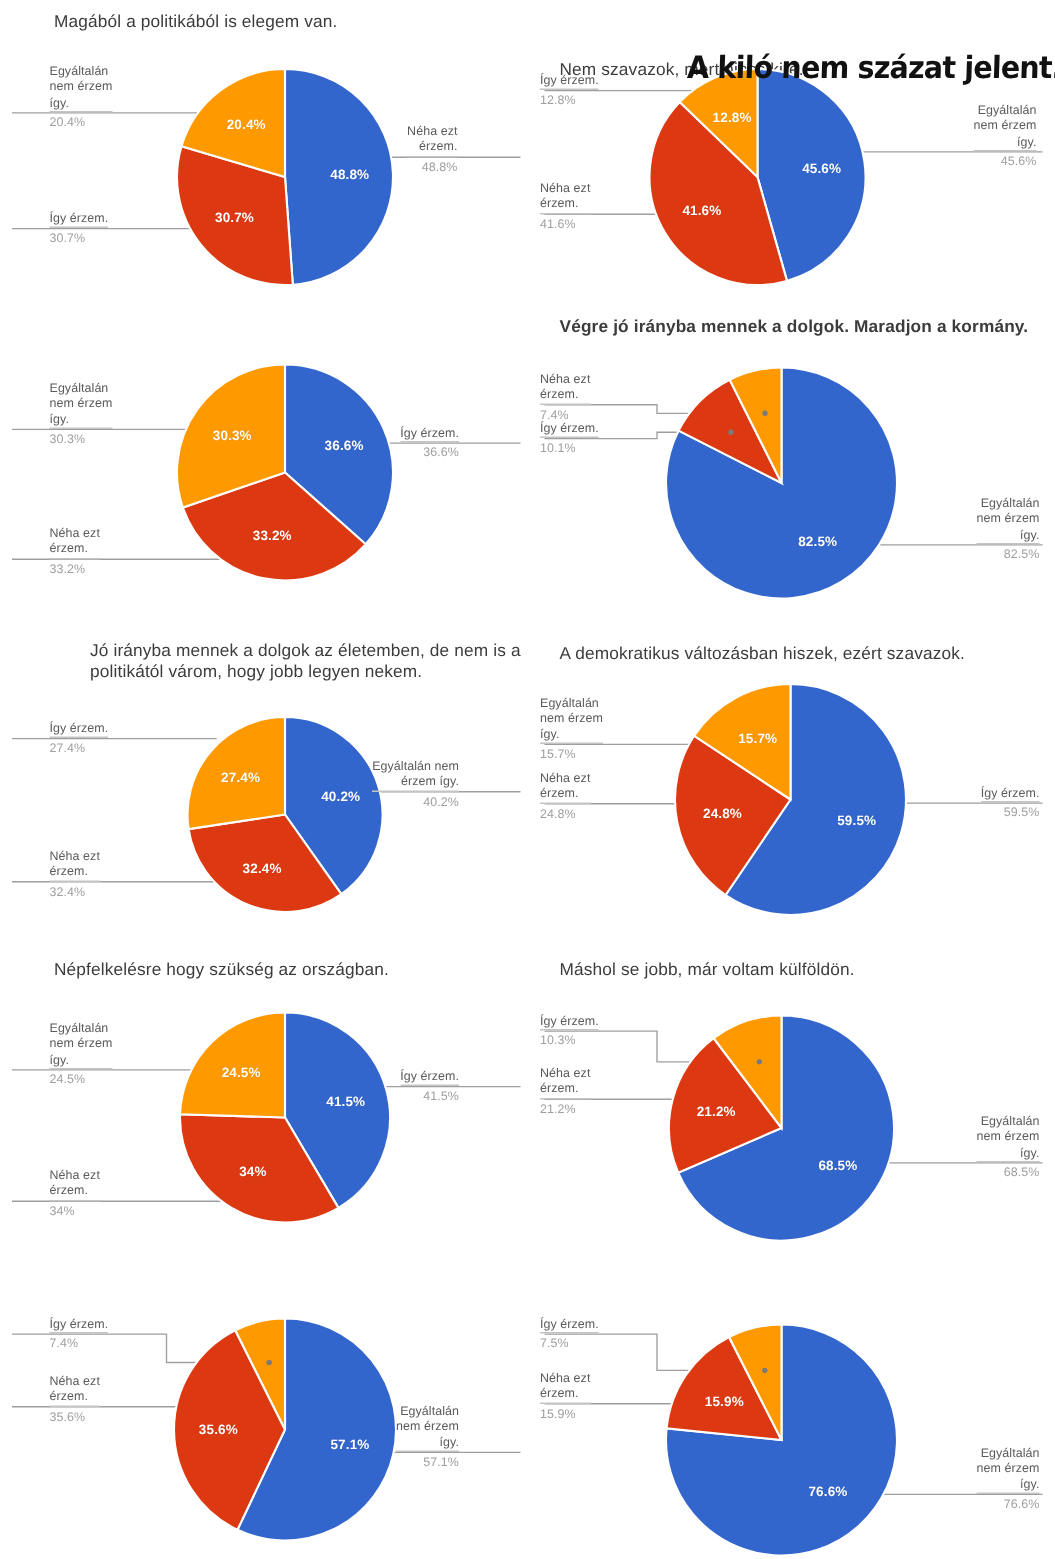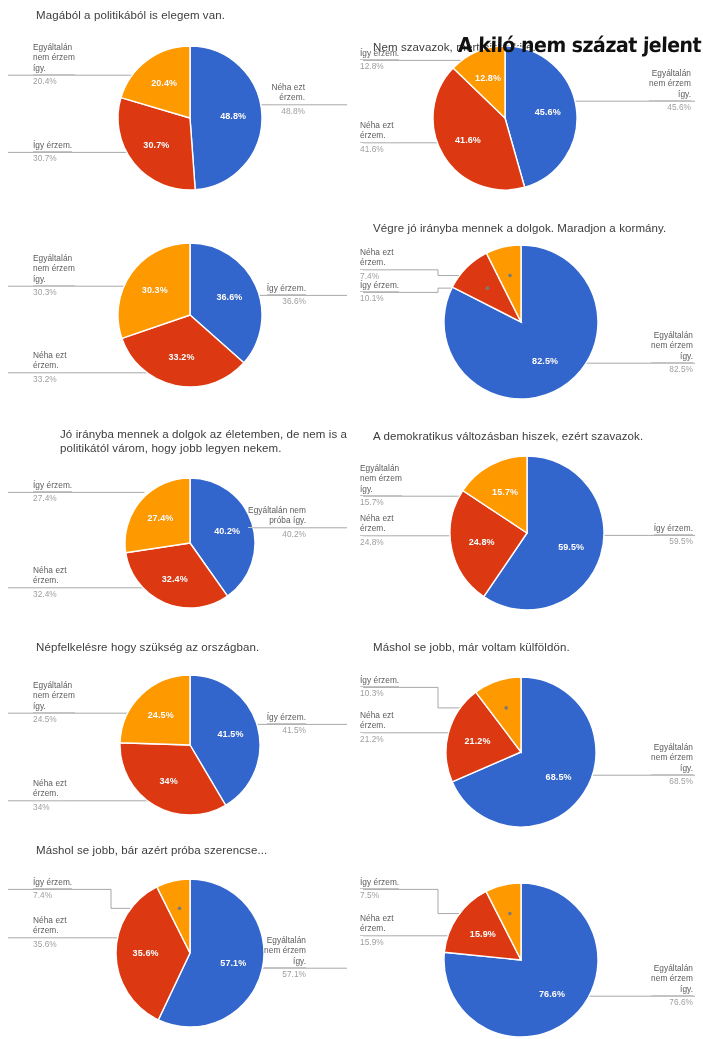--- a/index.html
+++ b/index.html
@@ -125,21 +125,21 @@
       <div class="slice-label" style="left: 181.514px; top: 152.358px;">33.2%</div>
       <div class="slice-label" style="left: 154.837px; top: 84.9047px;">30.3%</div>
       <div class="lab right" style="top: 78px; right: 49px;"><span>Így érzem.</span><span class="pct">36.6%</span></div>
       <div class="lab left" style="top: 145px; left: 33px;"><span>Néha ezt
 érzem.</span><span class="pct">33.2%</span></div>
       <div class="lab left" style="top: 48px; left: 33px;"><span>Egyáltalán
 nem érzem
 így.</span><span class="pct">30.3%</span></div>
     </div>
     <div class="chart-cell cell-right">
-      <div class="chart-title" style="top: 16px; left: 18px; width: 330px;">Végre jó irányba mennek a dolgok. Maradjon a kormány.</div>
+      <div class="chart-title" style="top: 6px; left: 18px; width: 330px; font-weight: bold;">Végre jó irányba mennek a dolgok. Maradjon a kormány.</div>
       <svg class="pie-svg" width="348" height="210">
         <path d="M 8 64.8 L 83 64.8 L 83 70.54427708571328 L 155.00120877045953 70.54427708571328" fill="none" stroke="#9e9e9e" stroke-width="0.9"></path>
         <path d="M 8 87.4 L 83 87.4 L 83 83.13683741021967 L 132.34894029279164 83.13683741021967" fill="none" stroke="#9e9e9e" stroke-width="0.9"></path>
         <path d="M 340 158.2 L 206.13943368987685 158.2" fill="none" stroke="#9e9e9e" stroke-width="0.9"></path>
         <path d="M 166 117 L 166 40 A 77 77 0 1 1 97.39249763749565 82.04273152005493 Z" fill="#3366CC" stroke="#ffffff" stroke-width="1.4"></path>
         <path d="M 166 117 L 97.39249763749565 82.04273152005493 A 77 77 0 0 1 131.47449236106746 48.1742103403527 Z" fill="#DC3912" stroke="#ffffff" stroke-width="1.4"></path>
         <path d="M 166 117 L 131.47449236106746 48.1742103403527 A 77 77 0 0 1 166 40 Z" fill="#FF9900" stroke="#ffffff" stroke-width="1.4"></path>
         <circle cx="132.34894029279164" cy="83.13683741021967" r="1.8" fill="#7a7a7a"></circle>
         <circle cx="155.00120877045953" cy="70.54427708571328" r="1.8" fill="#7a7a7a"></circle>
       </svg>
@@ -158,21 +158,21 @@
         <path d="M 8 172.8 L 158.73642699334908 172.8" fill="none" stroke="#9e9e9e" stroke-width="0.9"></path>
         <path d="M 347 112.8 L 243.16619431917155 112.8" fill="none" stroke="#9e9e9e" stroke-width="0.9"></path>
         <path d="M 190 128 L 190 63 A 65 65 0 0 1 227.5422257224474 181.06205129661697 Z" fill="#3366CC" stroke="#ffffff" stroke-width="1.4"></path>
         <path d="M 190 128 L 227.5422257224474 181.06205129661697 A 65 65 0 0 1 125.7376365920356 137.7646632928492 Z" fill="#DC3912" stroke="#ffffff" stroke-width="1.4"></path>
         <path d="M 190 128 L 125.7376365920356 137.7646632928492 A 65 65 0 0 1 190 63 Z" fill="#FF9900" stroke="#ffffff" stroke-width="1.4"></path>
       </svg>
       <div class="slice-label" style="left: 227.166px; top: 116.182px;">40.2%</div>
       <div class="slice-label" style="left: 174.736px; top: 163.889px;">32.4%</div>
       <div class="slice-label" style="left: 160.424px; top: 102.578px;">27.4%</div>
       <div class="lab right" style="top: 90px; right: 49px;"><span>Egyáltalán nem
-próba így.</span><span class="pct">40.2%</span></div>
+érzem így.</span><span class="pct">40.2%</span></div>
       <div class="lab left" style="top: 150px; left: 33px;"><span>Néha ezt
 érzem.</span><span class="pct">32.4%</span></div>
       <div class="lab left" style="top: 65px; left: 33px;"><span>Így érzem.</span><span class="pct">27.4%</span></div>
     </div>
     <div class="chart-cell cell-right">
       <div class="chart-title" style="top: 14px; left: 18px; width: 330px;">A demokratikus változásban hiszek, ezért szavazok.</div>
       <svg class="pie-svg" width="348" height="210">
         <path d="M 8 81.2 L 134.1255287161512 81.2" fill="none" stroke="#9e9e9e" stroke-width="0.9"></path>
         <path d="M 8 120.8 L 110.67361809411796 120.8" fill="none" stroke="#9e9e9e" stroke-width="0.9"></path>
         <path d="M 340 120.4 L 232.15763728368285 120.4" fill="none" stroke="#9e9e9e" stroke-width="0.9"></path>
@@ -224,21 +224,20 @@
       <div class="slice-label" style="left: 203.611px; top: 146.706px;">68.5%</div>
       <div class="slice-label" style="left: 122.485px; top: 110.535px;">21.2%</div>
       <div class="lab right" style="top: 112px; right: 10px;"><span>Egyáltalán
 nem érzem
 így.</span><span class="pct">68.5%</span></div>
       <div class="lab left" style="top: 80px; left: 5px;"><span>Néha ezt
 érzem.</span><span class="pct">21.2%</span></div>
       <div class="lab left" style="top: 45px; left: 5px;"><span>Így érzem.</span><span class="pct">10.3%</span></div>
     </div>
     <div class="chart-cell">
-      <div class="chart-title" style="top: 8px; left: 36px; width: 300px;">Máshol se jobb, bár azért próba szerencse...</div>
       <svg class="pie-svg" width="355" height="210">
         <path d="M 8 54.4 L 111 54.4 L 111 73.35178662212303 L 179.44010217077985 73.35178662212303" fill="none" stroke="#9e9e9e" stroke-width="0.9"></path>
         <path d="M 8 102.8 L 129.60267865194615 102.8" fill="none" stroke="#9e9e9e" stroke-width="0.9"></path>
         <path d="M 347 133.2 L 249.31759377106283 133.2" fill="none" stroke="#9e9e9e" stroke-width="0.9"></path>
         <path d="M 190 118 L 190 44 A 74 74 0 1 1 158.31172519411174 184.87191667528685 Z" fill="#3366CC" stroke="#ffffff" stroke-width="1.4"></path>
         <path d="M 190 118 L 158.31172519411174 184.87191667528685 A 74 74 0 0 1 156.85036901822417 51.84032976372926 Z" fill="#DC3912" stroke="#ffffff" stroke-width="1.4"></path>
         <path d="M 190 118 L 156.85036901822417 51.84032976372926 A 74 74 0 0 1 190 44 Z" fill="#FF9900" stroke="#ffffff" stroke-width="1.4"></path>
         <circle cx="179.44010217077985" cy="73.35178662212303" r="1.8" fill="#7a7a7a"></circle>
       </svg>
       <div class="slice-label" style="left: 233.318px; top: 127.744px;">57.1%</div>

